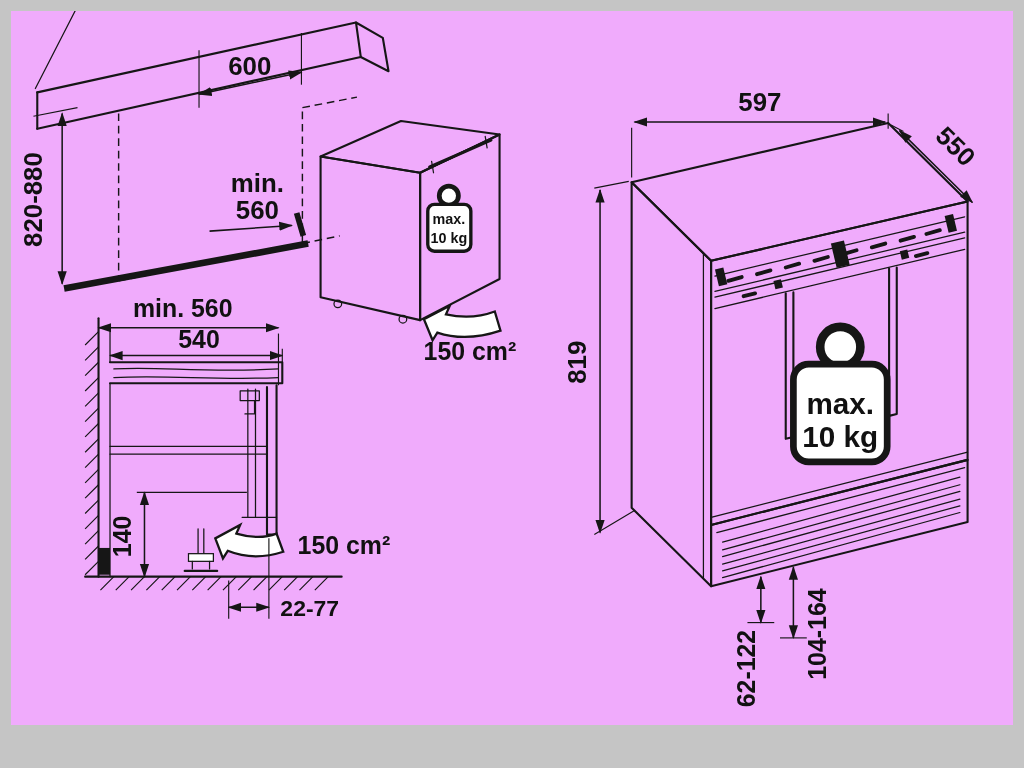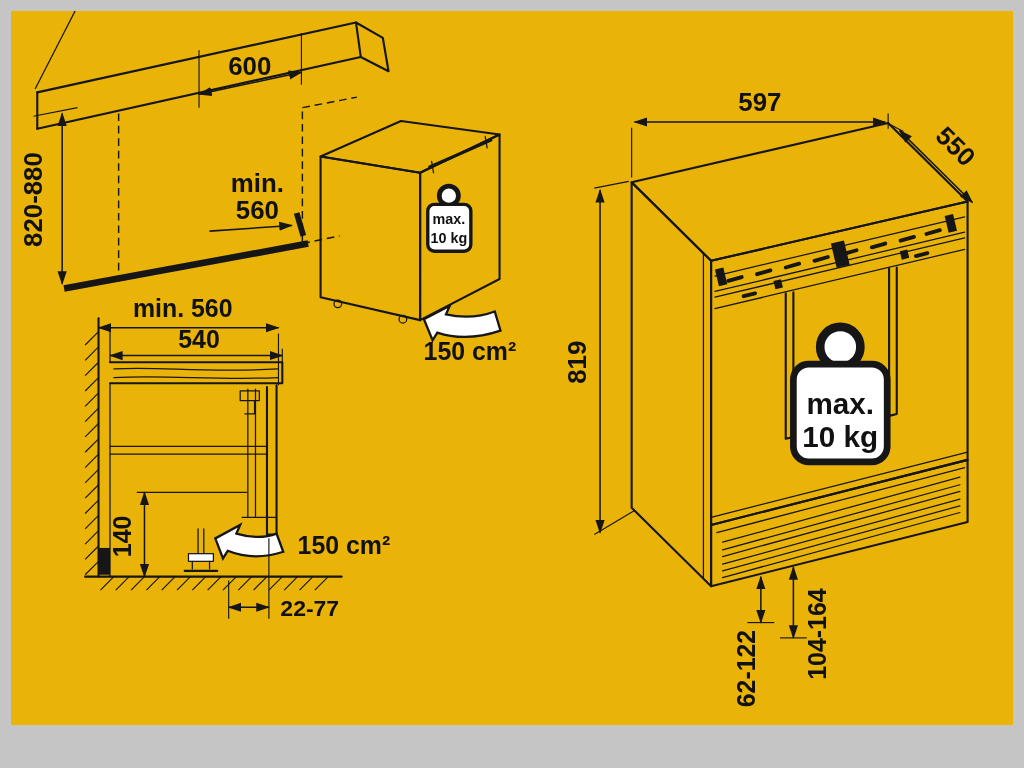--- a/index.html
+++ b/index.html
@@ -1,18 +1,18 @@
 <!DOCTYPE html>
 <html><head>
 <meta charset="utf-8">
 <style>
   html,body{margin:0;padding:0;background:#c5c5c5;}
   .page{
     position:relative;width:1024px;height:736px;box-sizing:border-box;
-    background:#eab308;border:11px solid #c5c5c5;overflow:hidden;
+    background:#f0abfc;border:11px solid #c5c5c5;overflow:hidden;
     font-family:"Liberation Sans",sans-serif;
   }
   svg{display:block;width:100%;height:100%;}
   .ln{fill:none;stroke:#161616;stroke-width:2.2;stroke-linecap:round;stroke-linejoin:round;}
   .thin{stroke-width:1.3;}
   .thick{stroke-width:3.2;}
   .dash{fill:none;stroke:#161616;stroke-width:1.5;stroke-dasharray:8 5;}
   .dim{fill:none;stroke:#161616;stroke-width:1.6;}
   .ext{fill:none;stroke:#161616;stroke-width:1.2;}
   .hatch{fill:none;stroke:#161616;stroke-width:1.2;}

